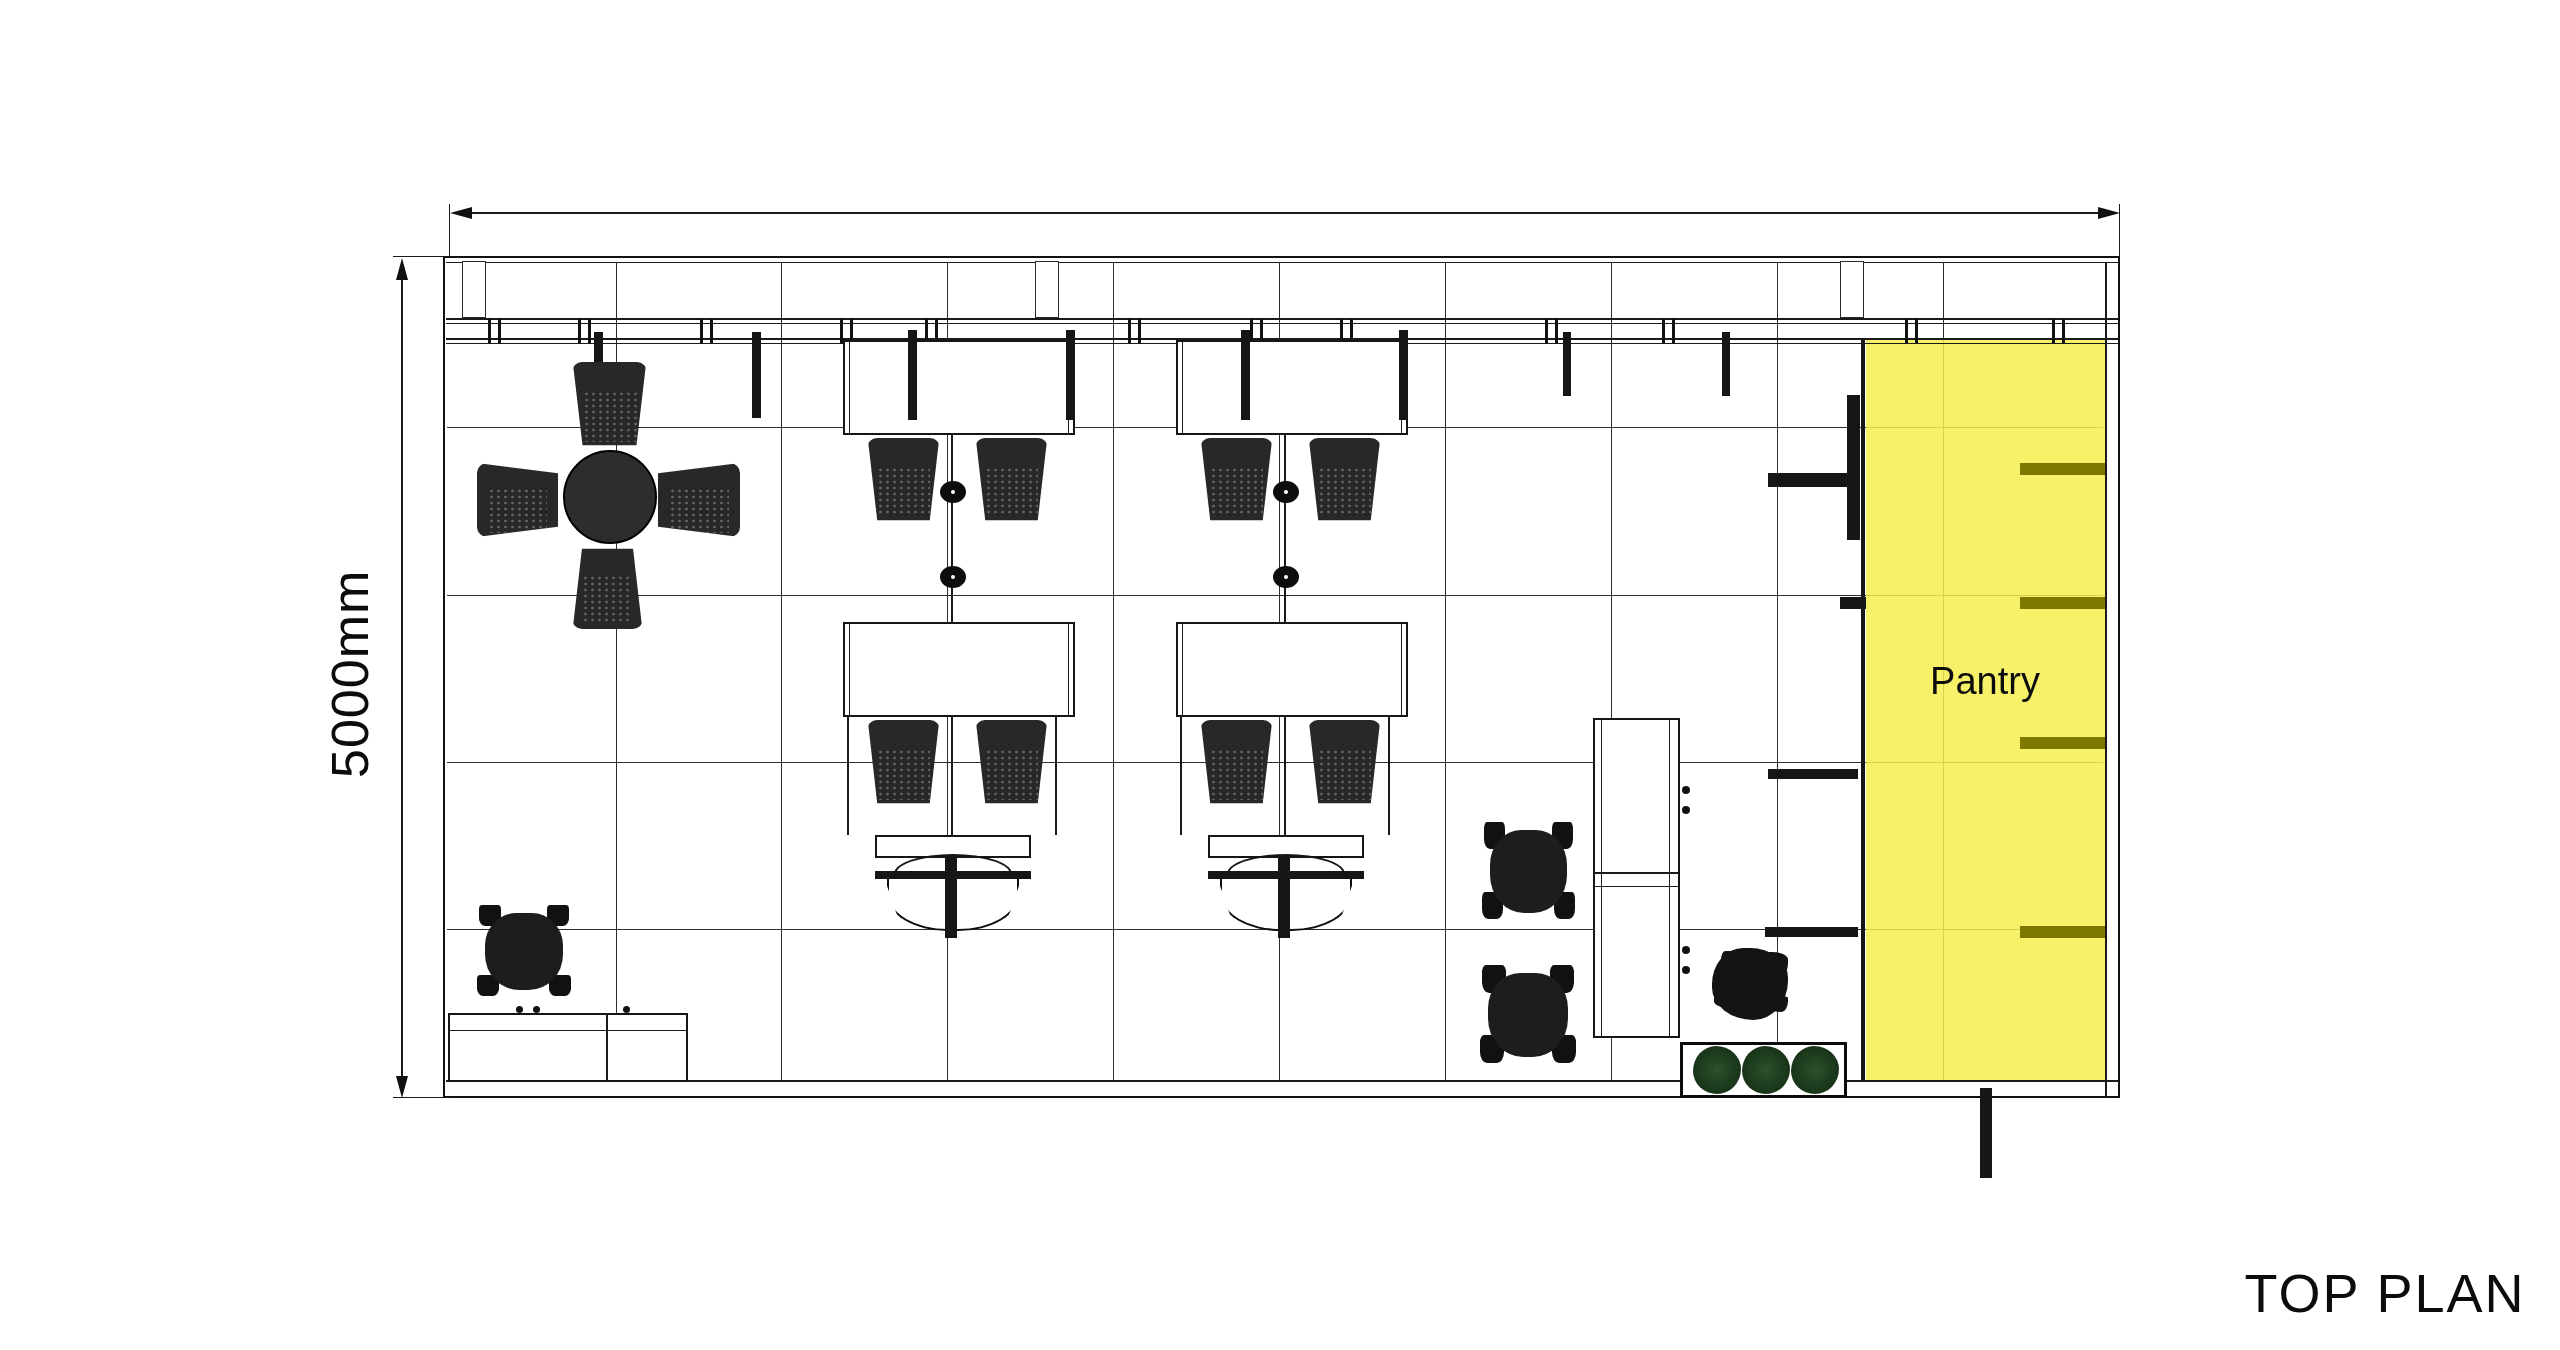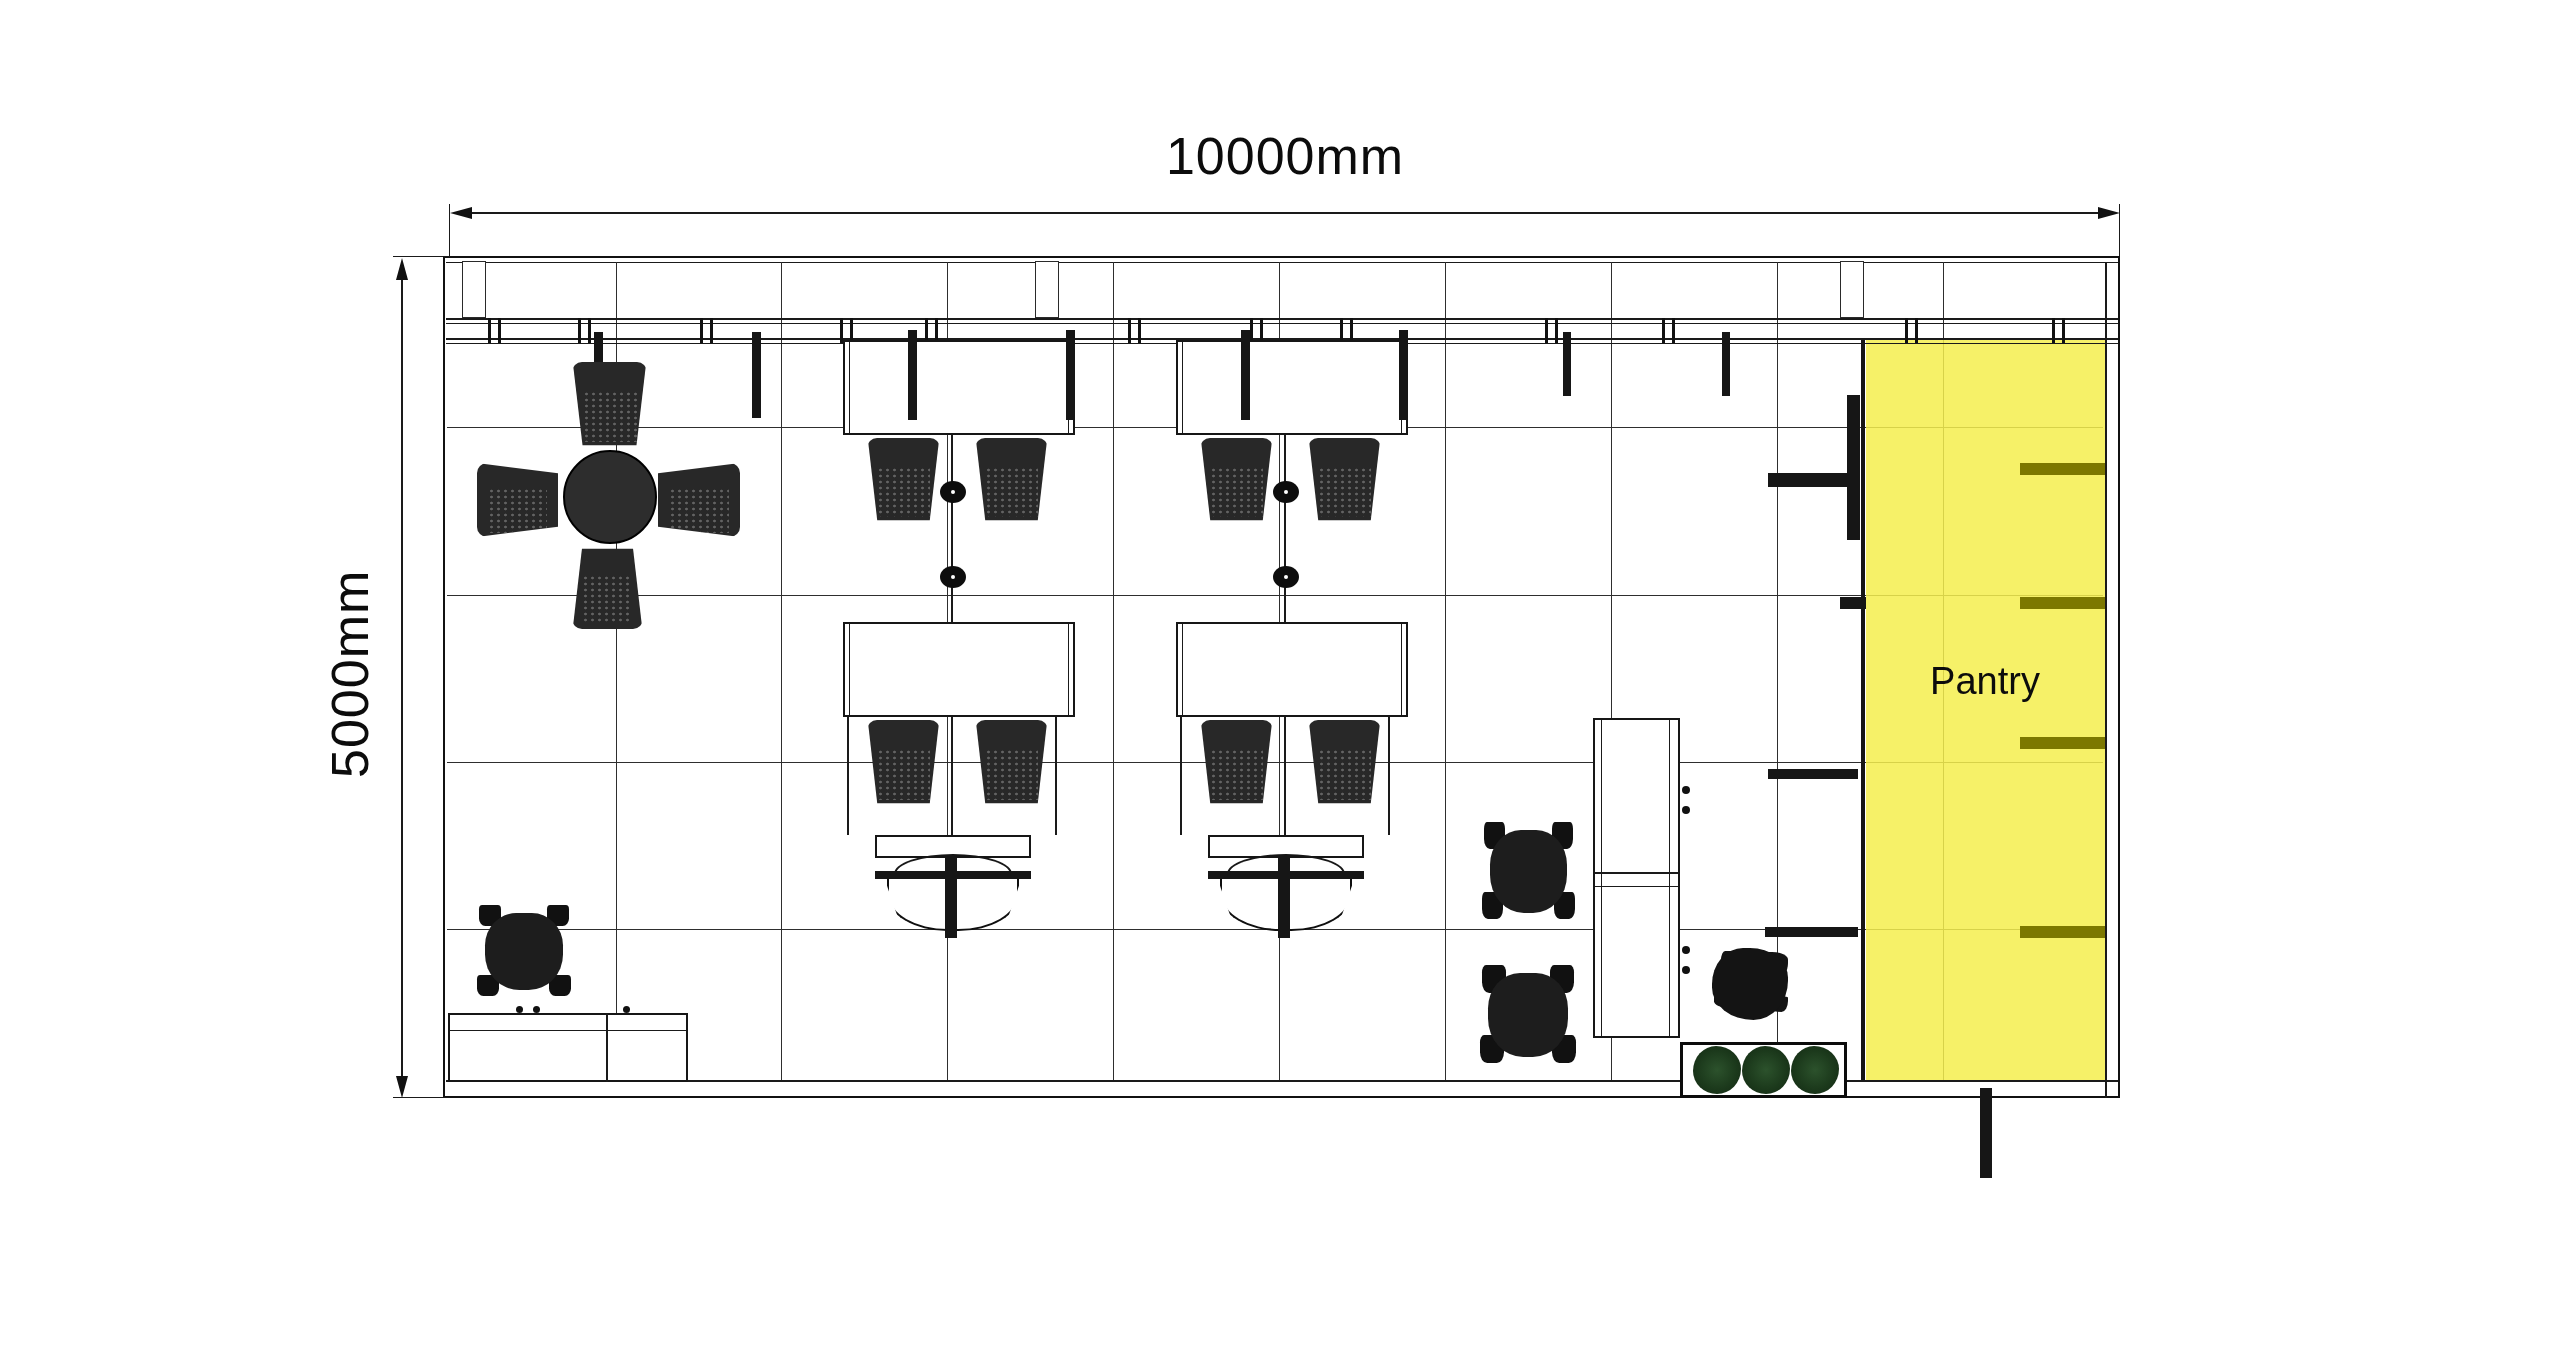--- a/index.html
+++ b/index.html
@@ -184,16 +184,16 @@
     <div class="el ln" style="left: 462px; top: 212px; width: 1640px; height: 2px;"></div>
     <div class="el arrL" style="left: 450px; top: 207px;"></div>
     <div class="el arrR" style="left: 2098px; top: 207px;"></div>
     <div class="el ln" style="left: 449px; top: 204px; width: 1px; height: 52px;"></div>
     <div class="el ln" style="left: 2119px; top: 204px; width: 1px; height: 52px;"></div>
     <div class="el ln" style="left: 401px; top: 272px; width: 2px; height: 806px;"></div>
     <div class="el arrU" style="left: 396px; top: 258px;"></div>
     <div class="el arrD" style="left: 396px; top: 1076px;"></div>
     <div class="el ln" style="left: 393px; top: 256px; width: 57px; height: 1px;"></div>
     <div class="el ln" style="left: 393px; top: 1097px; width: 57px; height: 1px;"></div>
-    <div class="lbl dimw">10000mm</div>
     <div class="lbl dimh">5000mm</div>
     <div class="lbl pantryLbl">Pantry</div>
+    <div class="lbl titleLbl">TOP PLAN</div>
   </div>
 
 </body></html>

